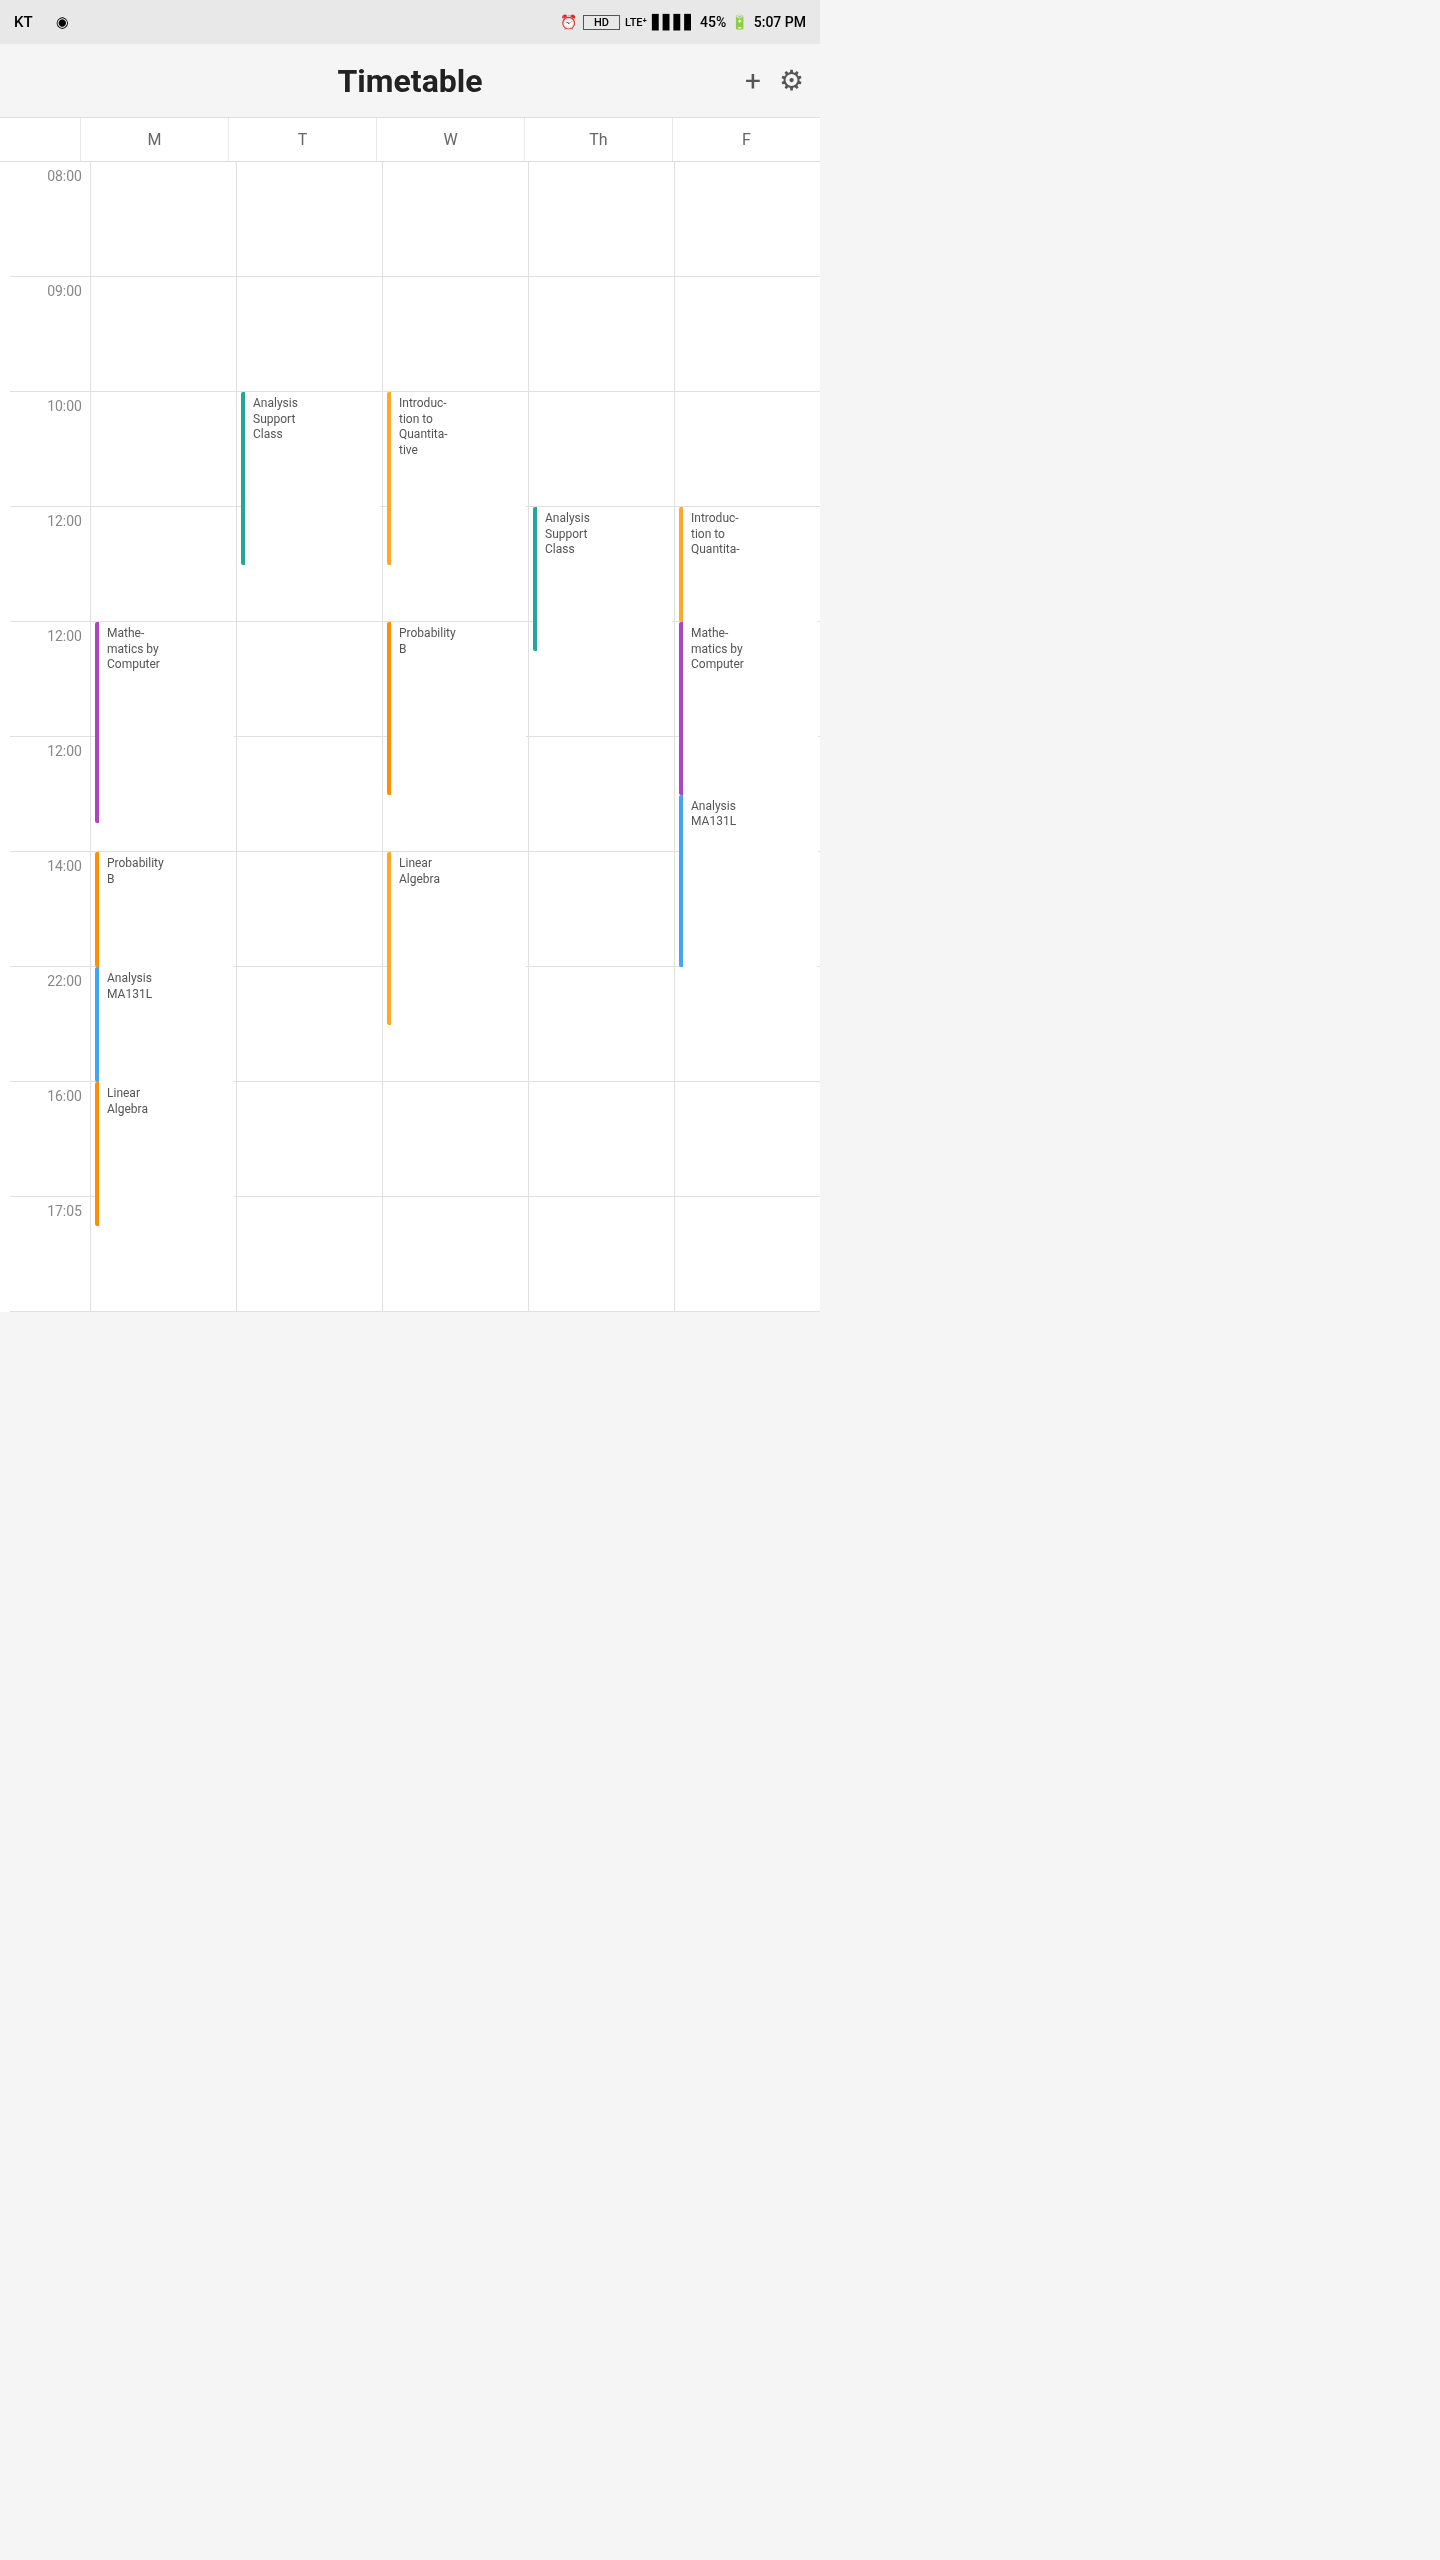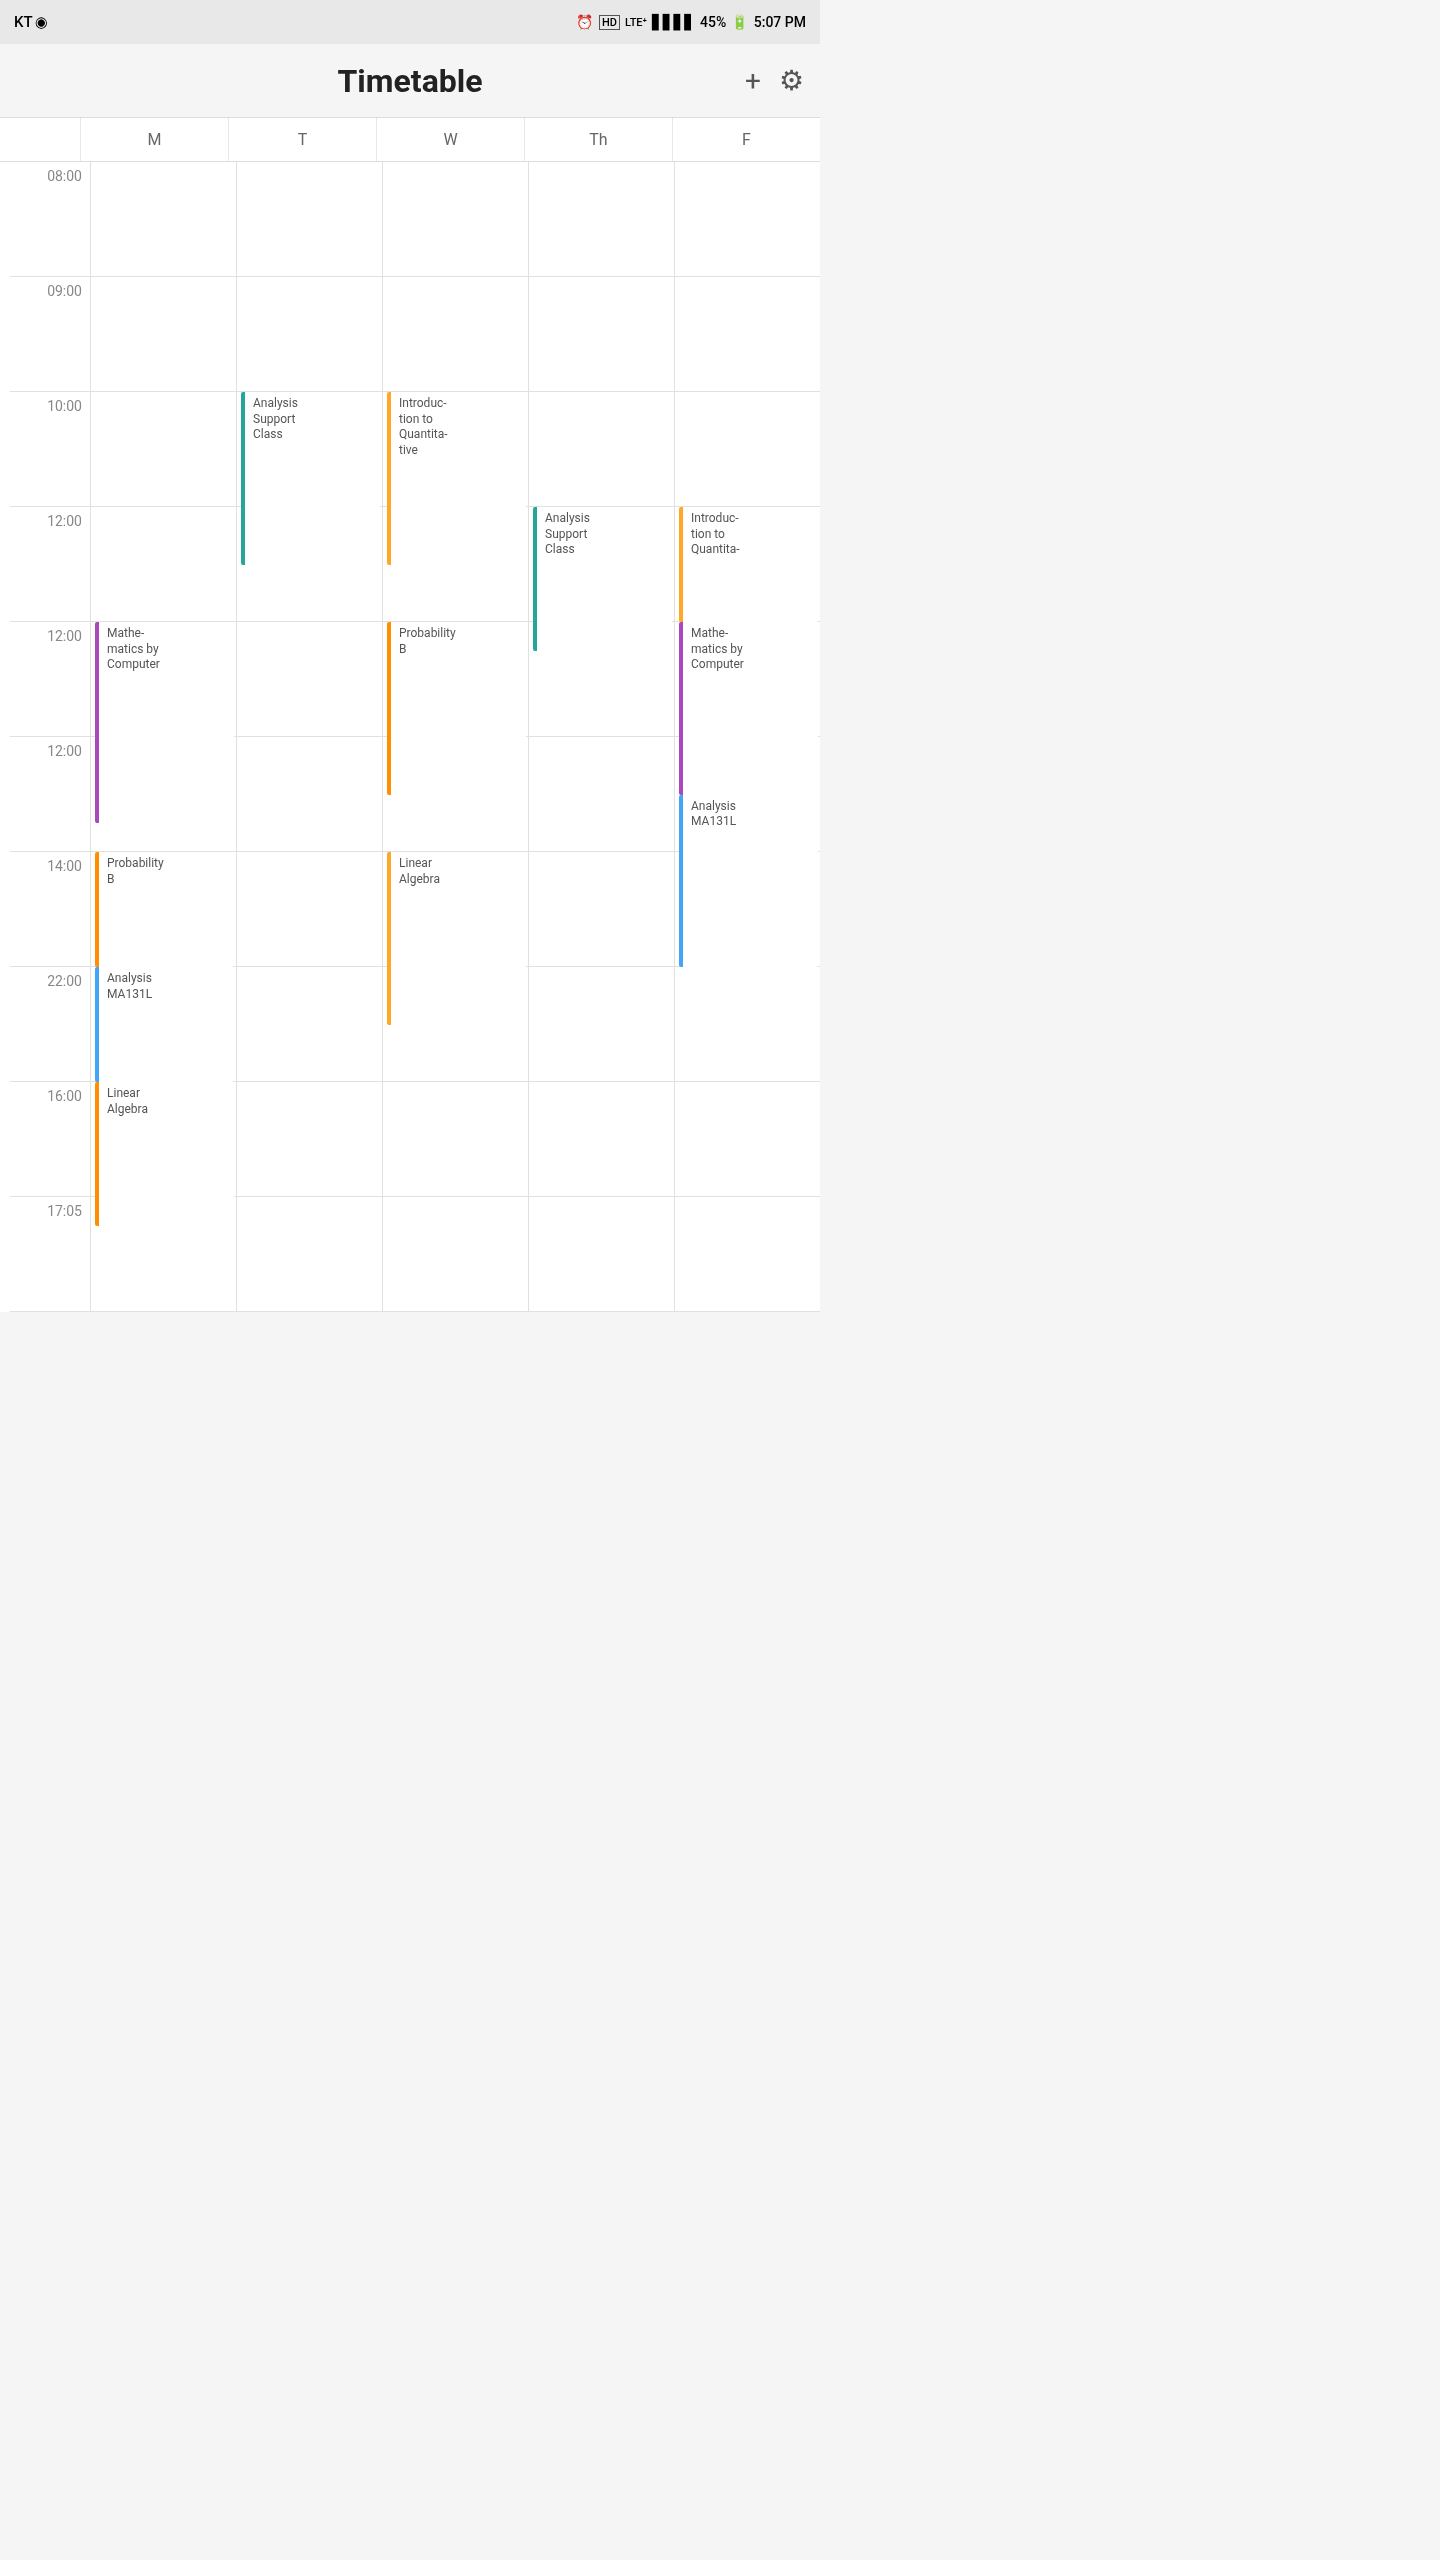--- a/index.html
+++ b/index.html
@@ -15,21 +15,21 @@
     .status-bar {
       background: #e8e8e8;
       height: 44px;
       display: flex;
       align-items: center;
       justify-content: space-between;
       padding: 0 14px;
       font-size: 15px;
       font-weight: 500;
     }
-    .status-left { display: flex; align-items: center; gap: 2px; }
+    .status-left { display: flex; align-items: center; gap: 23px; }
     .status-right { display: flex; align-items: center; gap: 5px; font-size: 14px; }
 
     
     .header {
       background: #f5f5f5;
       height: 74px;
       display: flex;
       align-items: center;
       justify-content: center;
       position: relative;
@@ -139,21 +139,21 @@
 </head>
 <body>
 
 <div class="status-bar">
   <div class="status-left">
     <span>KT</span>
     <span>◉</span>
   </div>
   <div class="status-right">
     <span>⏰</span>
-    <span style="font-size:11px;border:1px solid #555;padding:0 2px;">HD</span>
+    <span style="font-size:11px;border:1px solid #555;padding:0 10px;">HD</span>
     <span style="font-size:11px;">LTE⁺</span>
     <span>▋▋▋▋</span>
     <span>45%</span>
     <span>🔋</span>
     <span>5:07 PM</span>
   </div>
 </div>
 
 <div class="header">
   <span class="header-title">Timetable</span>

